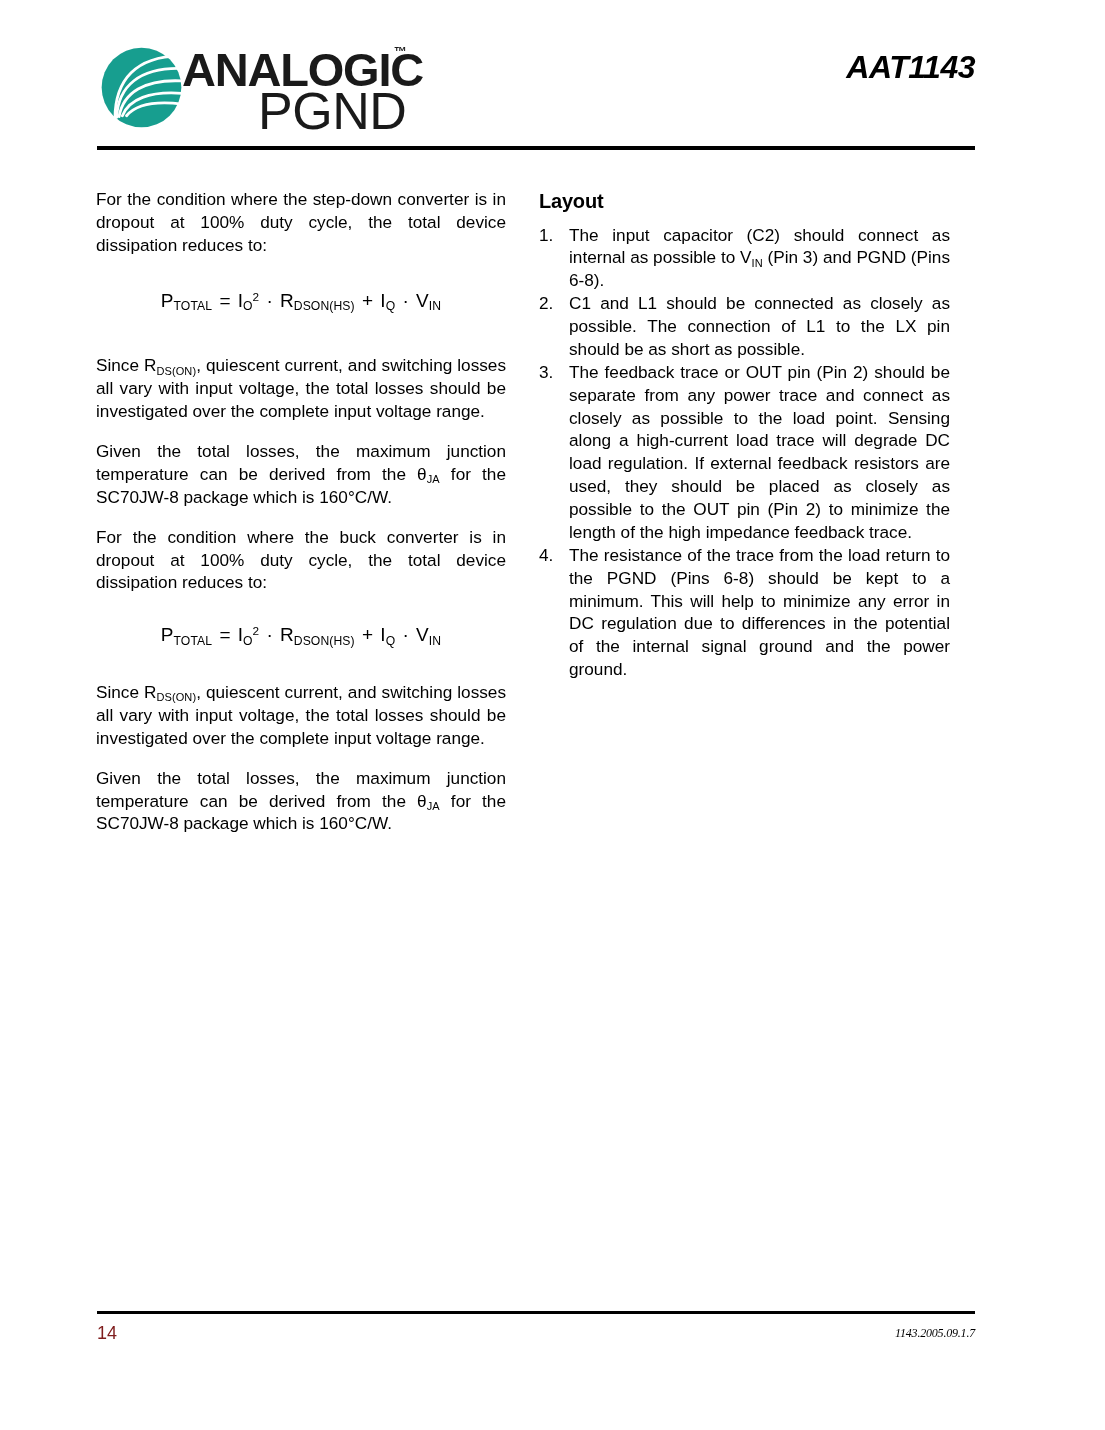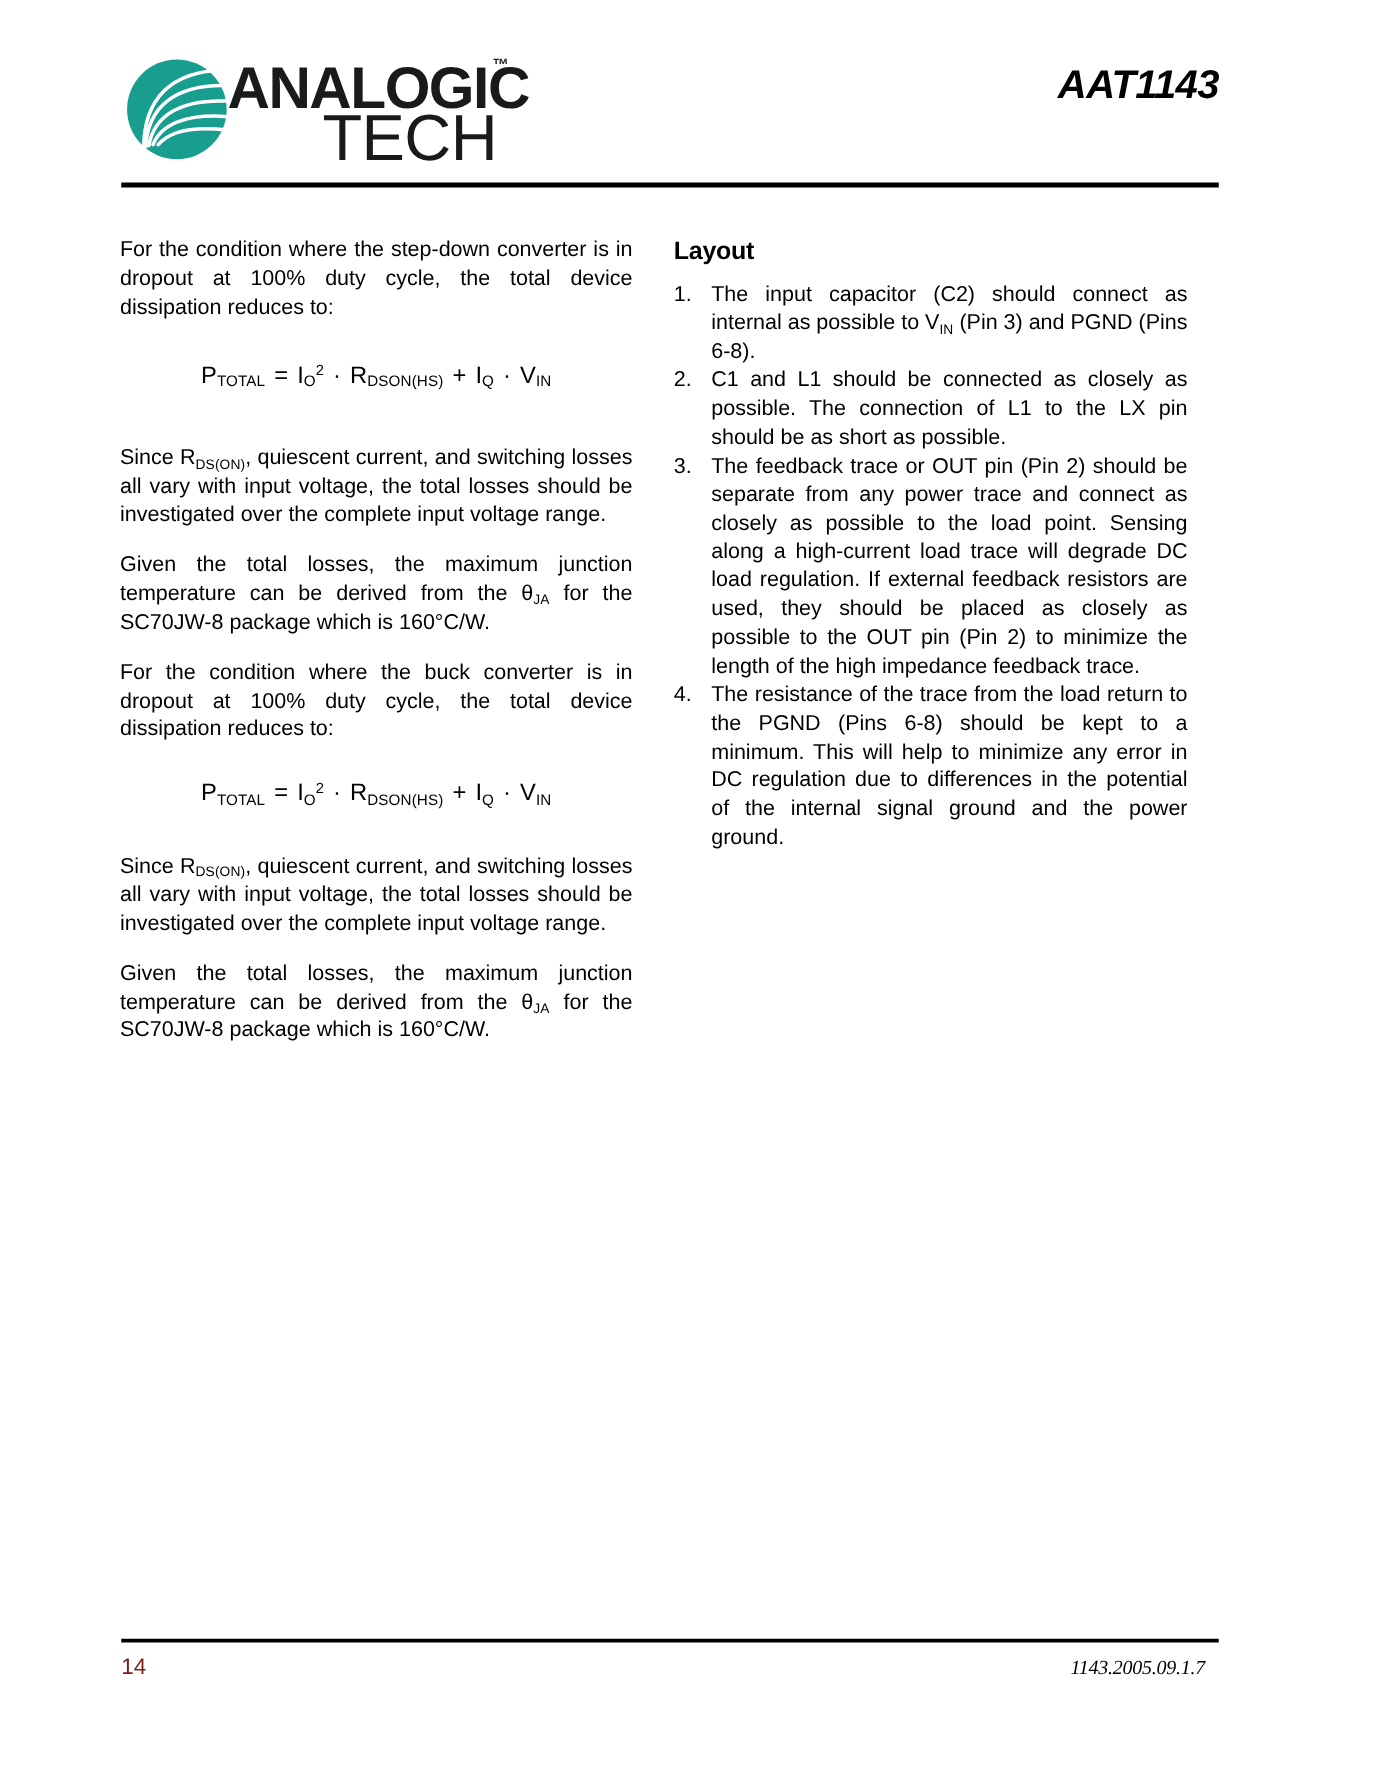--- a/index.html
+++ b/index.html
@@ -215,25 +215,25 @@
   }
   .page-num {
     position: absolute;
     left: 0;
     top: 0;
     font-size: 18px;
     color: #7f1d1d;
   }
   .doc-code {
     position: absolute;
-    right: 11px;
+    right: 0;
     top: 3px;
     font-family: "Liberation Serif", serif;
     font-style: italic;
-    font-size: 16px;
+    font-size: 12px;
     letter-spacing: -0.2px;
     color: #000;
   }
 </style>
 </head>
 <body>
 
 <div class="page">
 
   <div class="header">
@@ -245,21 +245,21 @@
           <path d="M18,88 C18,40 44,13 96,12"></path>
           <path d="M20,86 C22,48 48,26 97,27"></path>
           <path d="M23,85 C28,56 54,40 98,42"></path>
           <path d="M27,84 C35,64 60,54 99,57"></path>
           <path d="M32,84 C43,71 66,66 99,70"></path>
         </g>
       </svg>
       <div class="logo-text">
         <span class="logo-analogic">ANALOGIC</span>
         <span class="logo-tm">™</span>
-        <span class="logo-tech">TECH</span>
+        <span class="logo-tech">PGND</span>
       </div>
     </div>
 
     <div class="header-right">
       <div class="part-number">AAT1143</div>
     </div>
   </div>
   <div class="header-rule"></div>
 
   <div class="col col-left">

